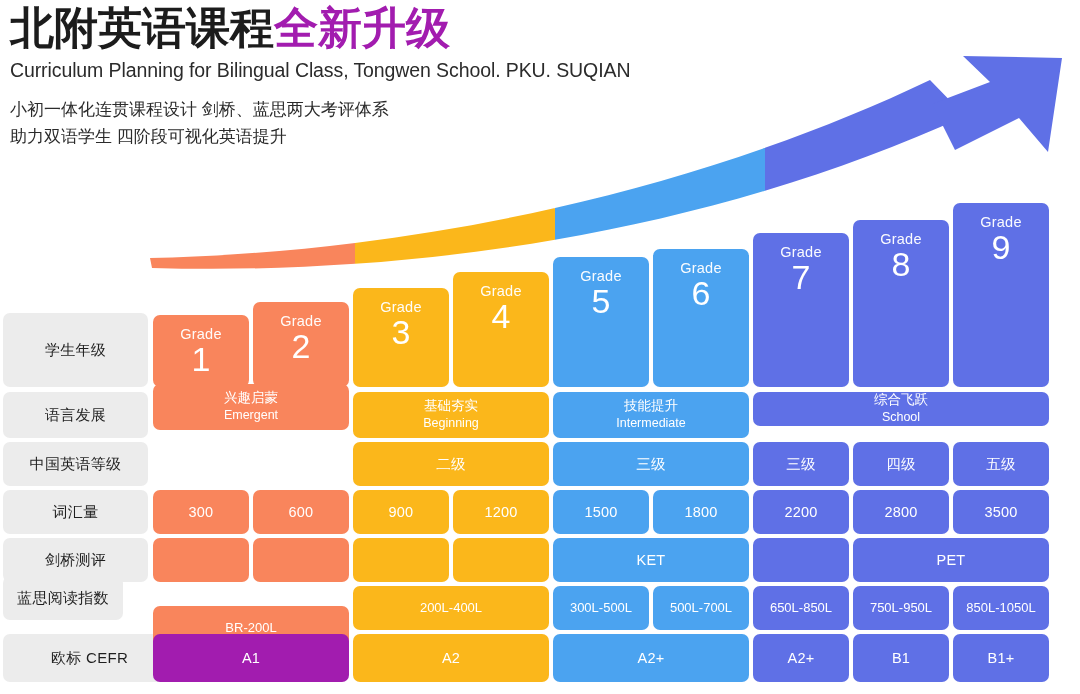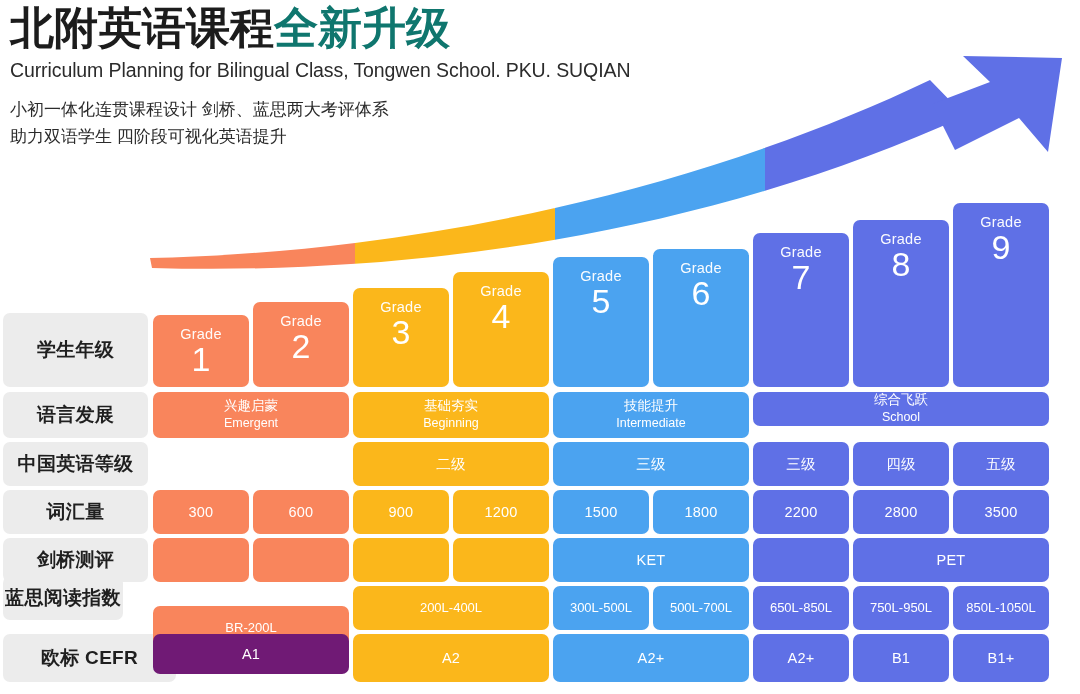--- a/index.html
+++ b/index.html
@@ -25,21 +25,21 @@
     z-index: 5;
   }
   #title-line {
     font-size: 44px;
     font-weight: 700;
     letter-spacing: 0px;
     line-height: 1.08;
     white-space: nowrap;
   }
   #title-main { color: #1c1c1c; }
-  #title-accent { color: #0f766e; }
+  #title-accent { color: #a21caf; }
   #subtitle-en {
     margin-top: 7px;
     font-size: 19.5px;
     font-weight: 400;
     color: #2b2b2b;
     letter-spacing: -0.1px;
     white-space: nowrap;
   }
   #subtitle-cn {
     margin-top: 14px;
@@ -75,22 +75,22 @@
     flex-direction: column;
     align-items: center;
     justify-content: center;
     color: #ffffff;
     text-align: center;
     line-height: 1.25;
   }
   .rowlabel {
     background: #ECECEC;
     color: #1f1f1f;
-    font-size: 19px;
-    font-weight: 700;
+    font-size: 15px;
+    font-weight: 400;
     letter-spacing: 0.3px;
   }
 
   
   .gradecard {
     justify-content: flex-start;
     padding-top: 10px;
   }
   .gradecard .g-word {
     font-size: 14.5px;
@@ -197,21 +197,21 @@
       <span class="g-num">7</span>
     </div>
     <div class="cellbox gradecard" style="left: 853px; top: 220px; width: 96px; height: 167px; background: rgb(95, 112, 230);">
       <span class="g-word">Grade</span>
       <span class="g-num">8</span>
     </div>
     <div class="cellbox gradecard" style="left: 953px; top: 203px; width: 96px; height: 184px; background: rgb(95, 112, 230);">
       <span class="g-word">Grade</span>
       <span class="g-num">9</span>
     </div>
-    <div class="cellbox " style="left: 153px; top: 392px; width: 196px; height: 46px; background: rgb(249, 133, 92); align-items: center;">
+    <div class="cellbox " style="left: 153px; top: 384px; width: 196px; height: 46px; background: rgb(249, 133, 92); align-items: center;">
       <span class="stage-cn">兴趣启蒙</span>
       <span class="stage-en">Emergent</span>
     </div>
     <div class="cellbox " style="left: 353px; top: 392px; width: 196px; height: 46px; background: rgb(251, 183, 27);">
       <span class="stage-cn">基础夯实</span>
       <span class="stage-en">Beginning</span>
     </div>
     <div class="cellbox " style="left: 553px; top: 392px; width: 196px; height: 46px; background: rgb(75, 163, 240);">
       <span class="stage-cn">技能提升</span>
       <span class="stage-en">Intermediate</span>
@@ -297,21 +297,21 @@
     </div>
     <div class="cellbox " style="left: 753px; top: 586px; width: 96px; height: 44px; background: rgb(95, 112, 230);">
       <span class="val-sm">650L-850L</span>
     </div>
     <div class="cellbox " style="left: 853px; top: 586px; width: 96px; height: 44px; background: rgb(95, 112, 230);">
       <span class="val-sm">750L-950L</span>
     </div>
     <div class="cellbox " style="left: 953px; top: 586px; width: 96px; height: 44px; background: rgb(95, 112, 230);">
       <span class="val-sm">850L-1050L</span>
     </div>
-    <div class="cellbox " style="left: 153px; top: 634px; width: 196px; height: 40px; background: #701a75;">
+    <div class="cellbox " style="left: 153px; top: 634px; width: 196px; height: 48px; background: #a21caf;">
       <span class="val">A1</span>
     </div>
     <div class="cellbox " style="left: 353px; top: 634px; width: 196px; height: 48px; background: rgb(251, 183, 27);">
       <span class="val">A2</span>
     </div>
     <div class="cellbox " style="left: 553px; top: 634px; width: 196px; height: 48px; background: rgb(75, 163, 240);">
       <span class="val">A2+</span>
     </div>
     <div class="cellbox " style="left: 753px; top: 634px; width: 96px; height: 48px; background: rgb(95, 112, 230);">
       <span class="val">A2+</span>

